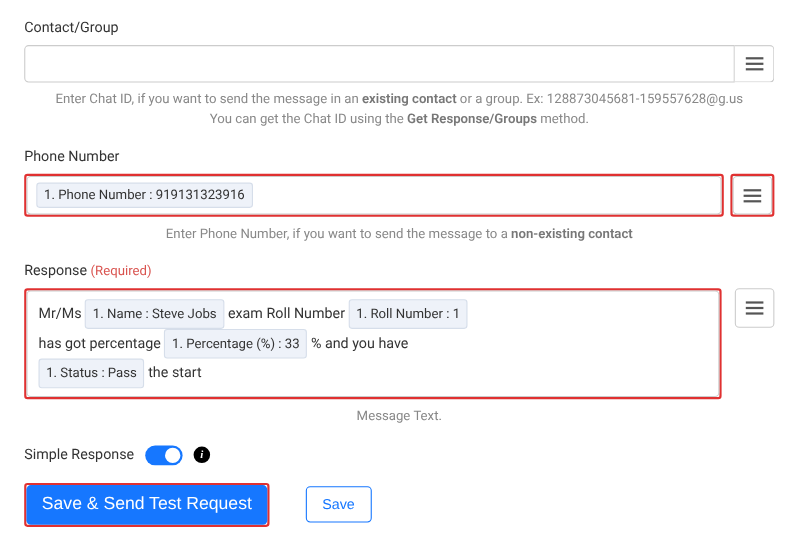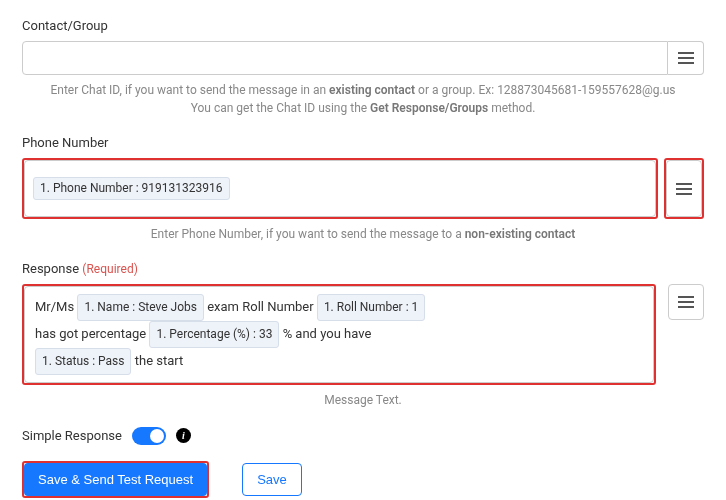--- a/index.html
+++ b/index.html
@@ -25,21 +25,21 @@
     display: flex;
     align-items: stretch;
     gap: 0;
     margin-bottom: 6px;
   }
   .input-box {
     flex: 1;
     border: 1px solid #ccc;
     border-radius: 4px 0 0 4px;
     min-height: 34px;
-    padding: 16px 8px;
+    padding: 5px 8px;
     font-size: 13px;
     line-height: 1.6;
     background: #fff;
     display: flex;
     flex-wrap: wrap;
     align-items: center;
     gap: 4px;
   }
   .input-box.empty { padding: 5px 8px; }
   .hamburger-btn {
@@ -132,21 +132,21 @@
     display: flex;
     gap: 10px;
     align-items: center;
   }
   .btn-primary {
     background: #1677ff;
     color: #fff;
     border: none;
     border-radius: 4px;
     padding: 9px 14px;
-    font-size: 13px;
+    font-size: 16px;
     cursor: pointer;
   }
   .btn-secondary {
     background: #fff;
     color: #1677ff;
     border: 1px solid #1677ff;
     border-radius: 4px;
     padding: 8px 14px;
     font-size: 13px;
     cursor: pointer;

